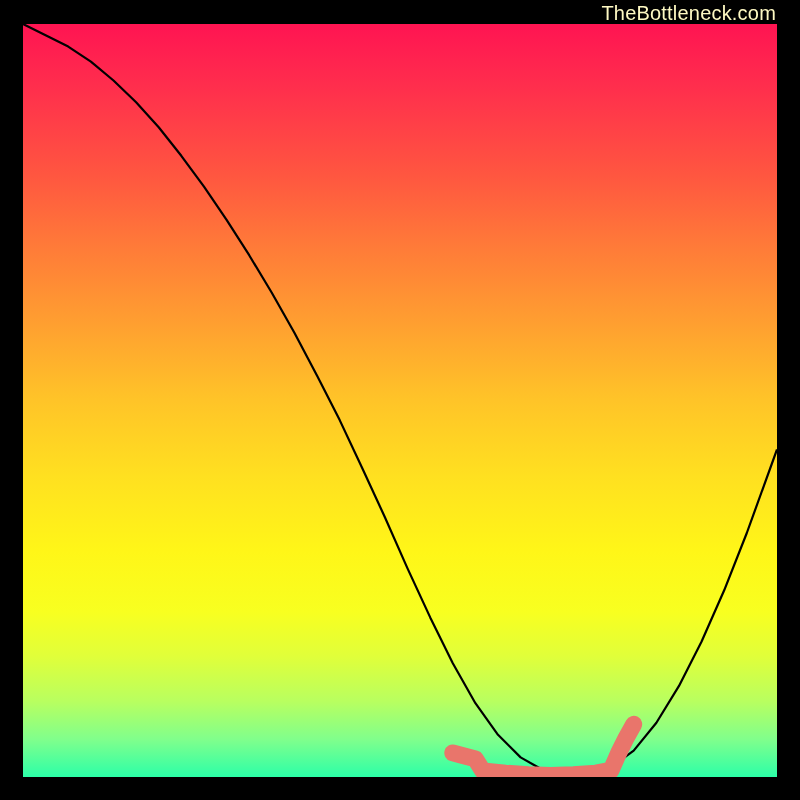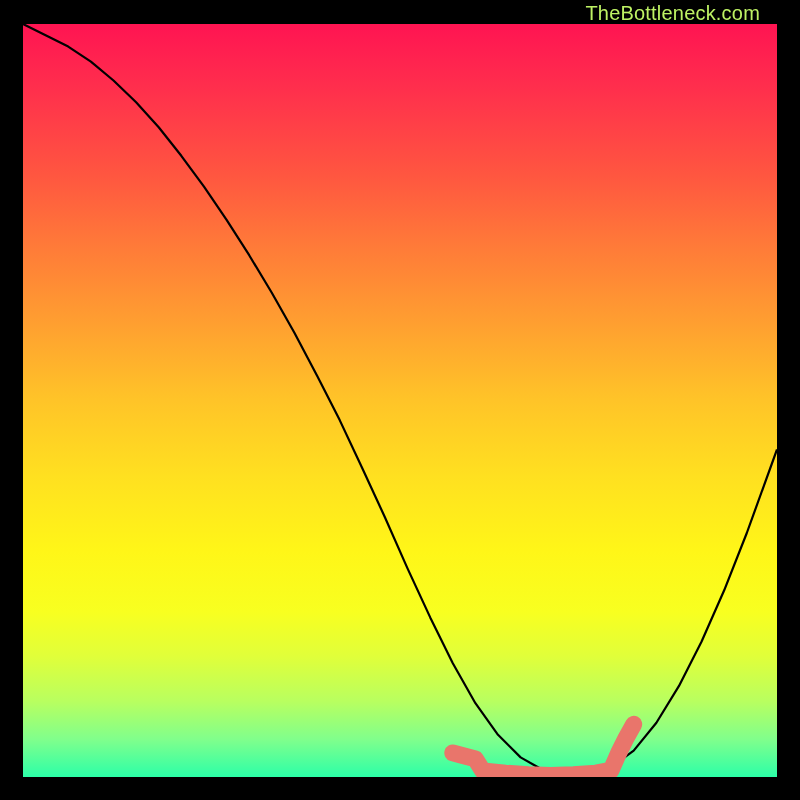--- a/index.html
+++ b/index.html
@@ -27,26 +27,26 @@
       #fff618 70%,
       #f8ff20 78%,
       #e0ff3a 84%,
       #b8ff60 90%,
       #80ff8c 95%,
       #2cffa8 100%
     );
   }
   .watermark {
     position: absolute;
-    right: 40px;
+    right: 24px;
     top: 2px;
     font-family: Arial, Helvetica, sans-serif;
     font-size: 20px;
     font-weight: 400;
-    color: #bef264;
+    color: #fef9c3;
     letter-spacing: 0.2px;
   }
   svg.curve {
     position: absolute;
     left: 0; top: 0;
     width: 754px; height: 753px;
   }
   .curve-path {
     fill: none;
     stroke: #000;

